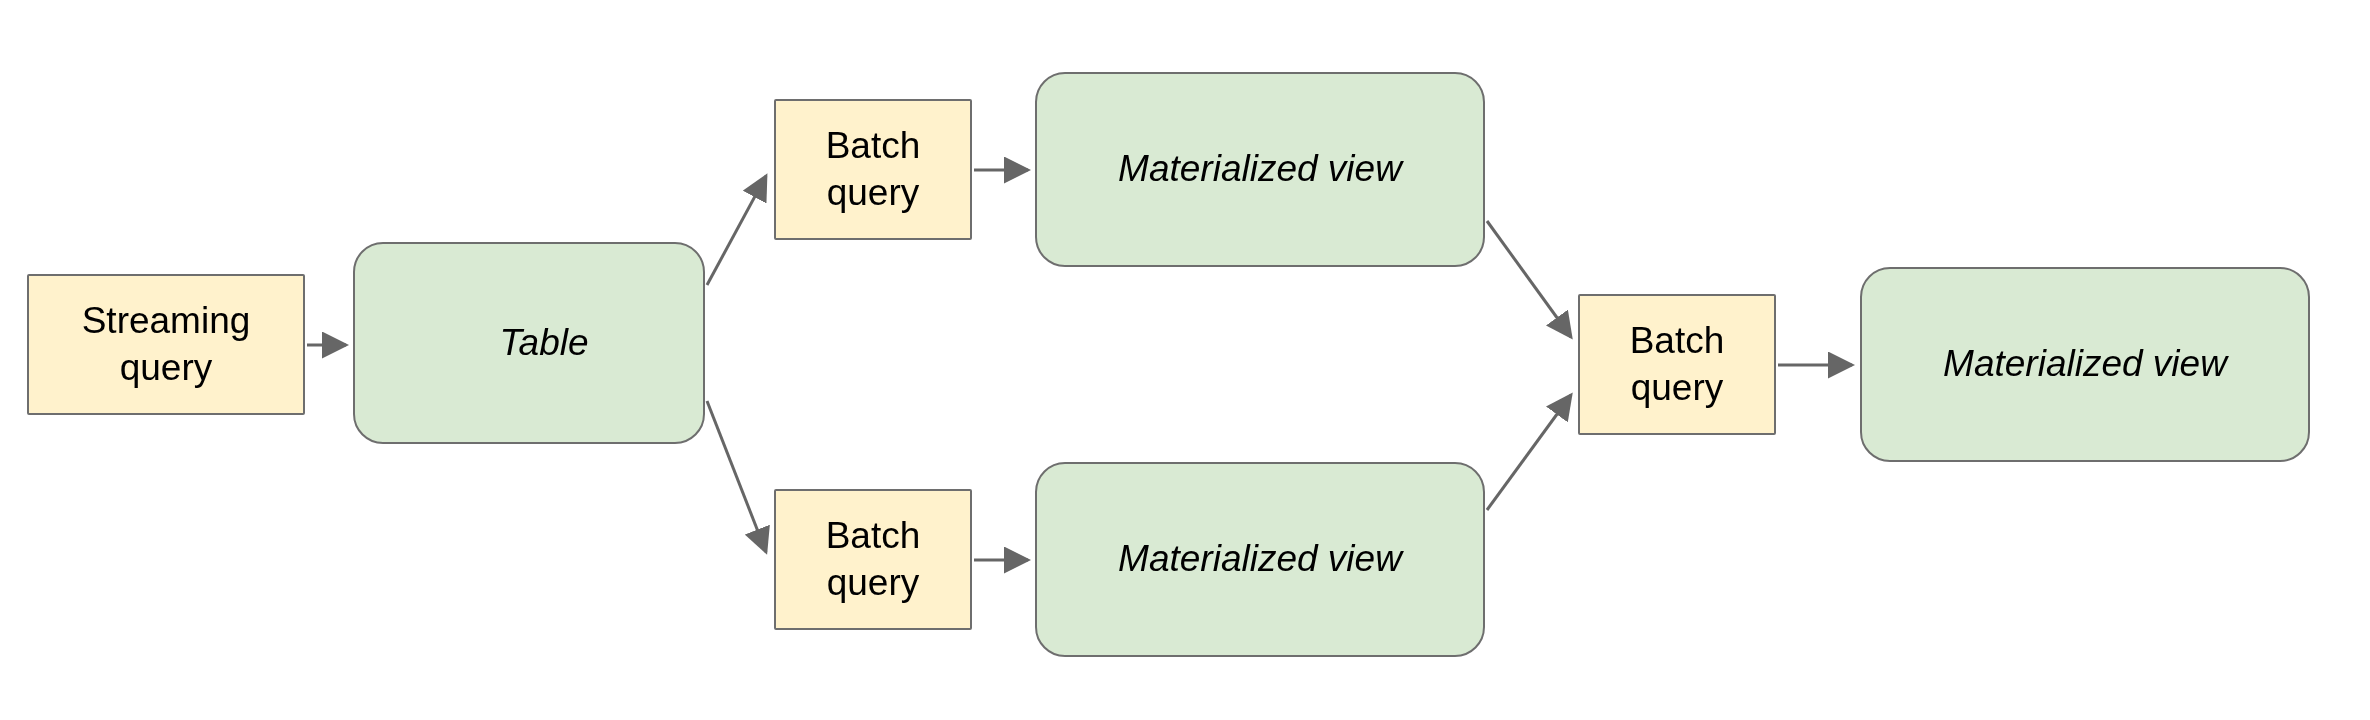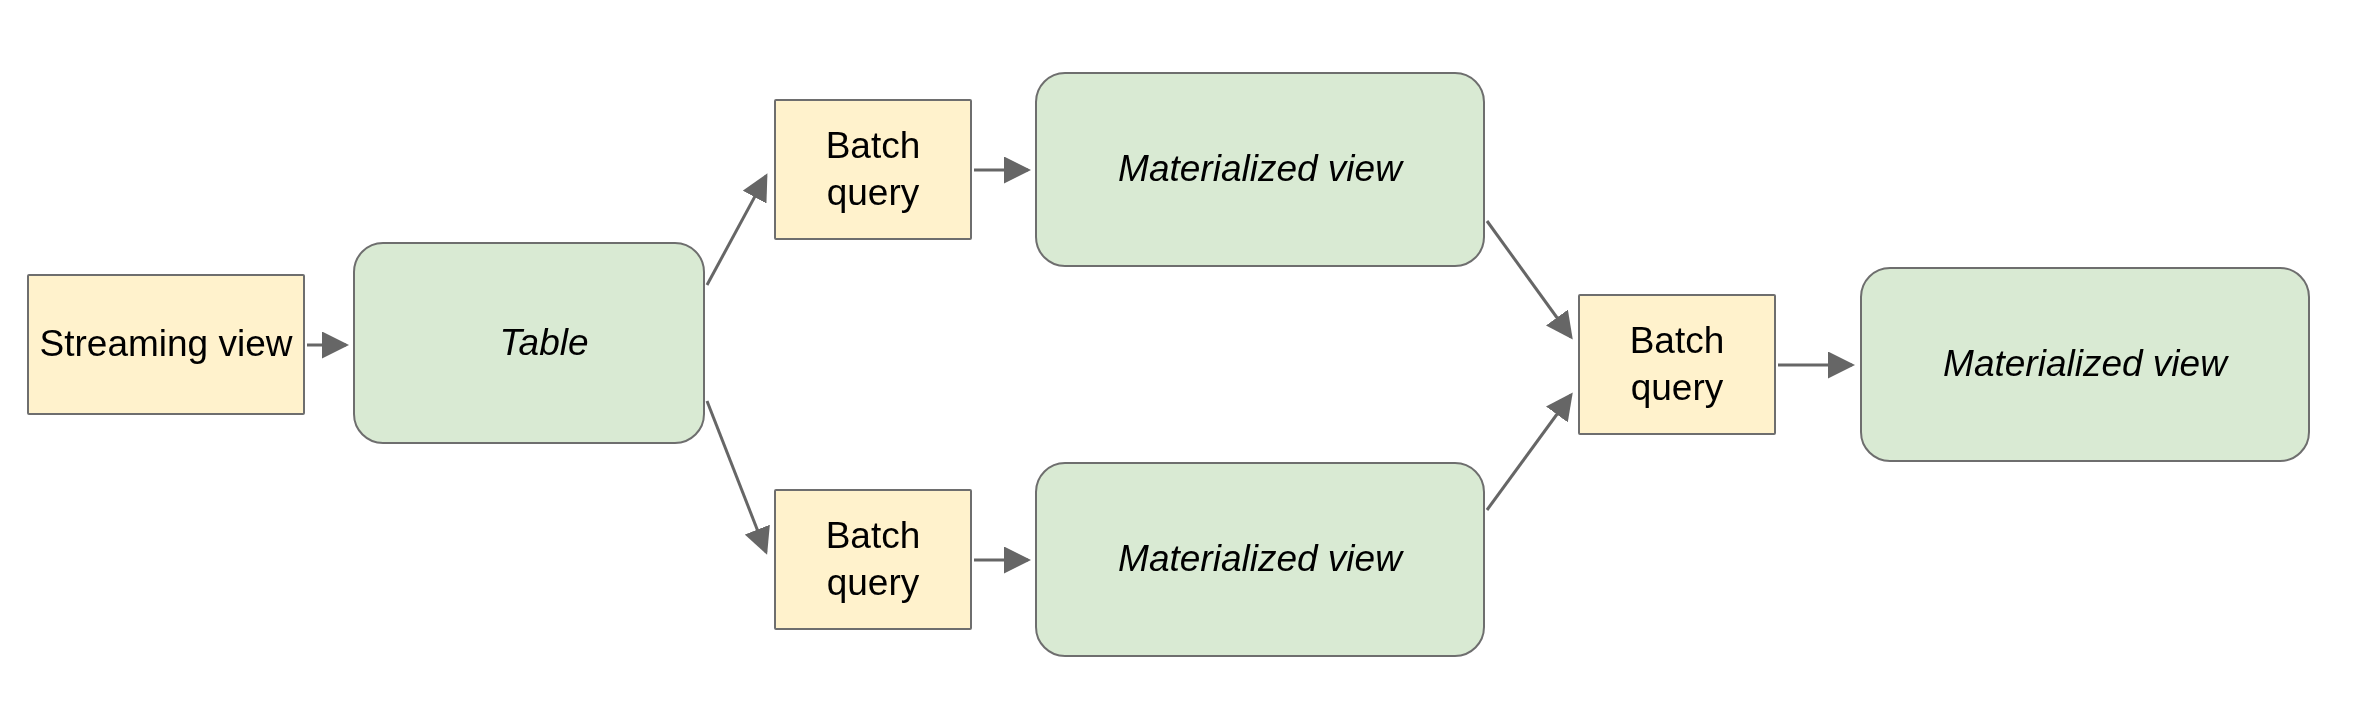--- a/index.html
+++ b/index.html
@@ -74,21 +74,21 @@
     <line class="edge" x1="707" y1="285" x2="766" y2="176" marker-end="url(#arrowhead)"></line>
     <line class="edge" x1="707" y1="401" x2="766" y2="552" marker-end="url(#arrowhead)"></line>
     <line class="edge" x1="974" y1="170" x2="1028" y2="170" marker-end="url(#arrowhead)"></line>
     <line class="edge" x1="974" y1="560" x2="1028" y2="560" marker-end="url(#arrowhead)"></line>
     <line class="edge" x1="1487" y1="221" x2="1571" y2="337" marker-end="url(#arrowhead)"></line>
     <line class="edge" x1="1487" y1="510" x2="1571" y2="395" marker-end="url(#arrowhead)"></line>
     <line class="edge" x1="1778" y1="365" x2="1852" y2="365" marker-end="url(#arrowhead)"></line>
   </svg>
 
   <div class="node query" id="node-streaming-query">
-    <span>Streaming view</span>
+    <span>Streaming query</span>
   </div>
 
   <div class="node store" id="node-table">
     <span>Table</span>
   </div>
 
   <div class="node query" id="node-batch-query-top">
     <span>Batch query</span>
   </div>
 

